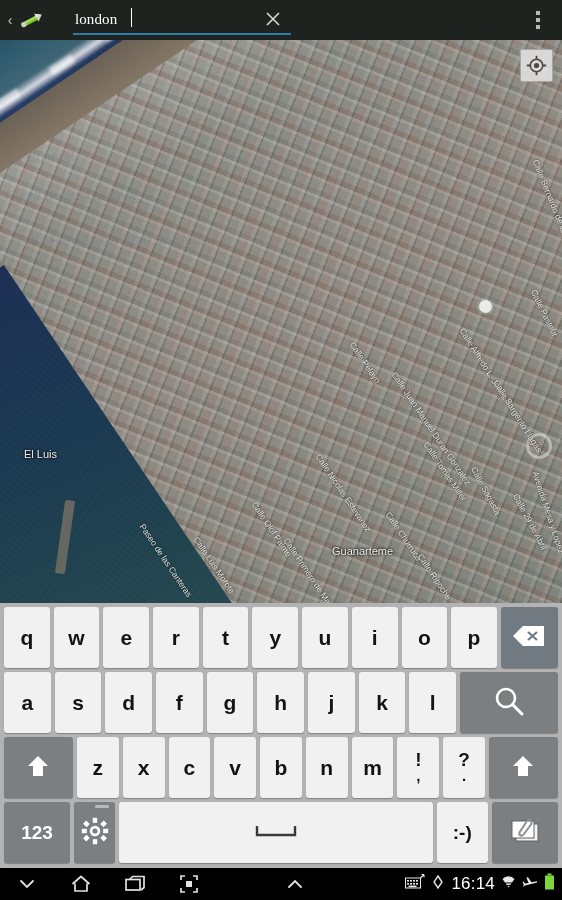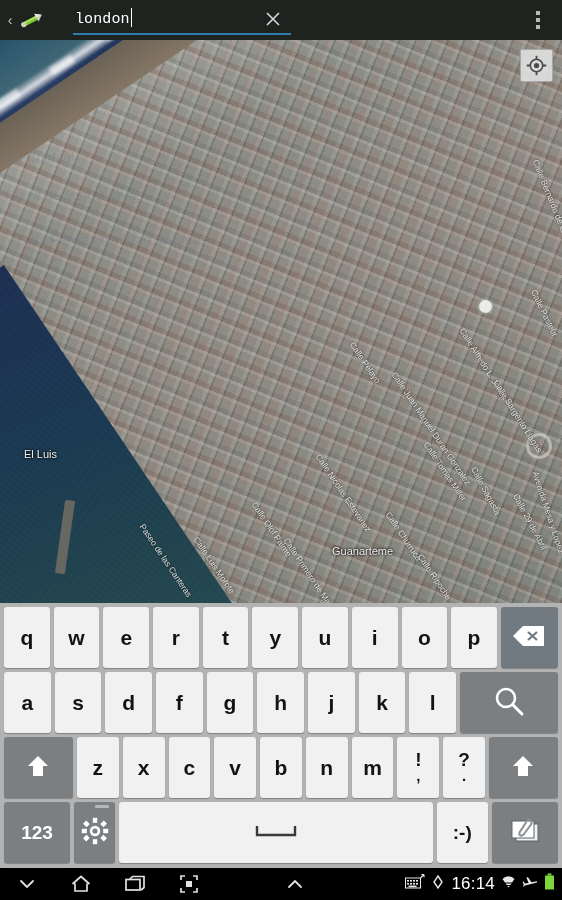--- a/index.html
+++ b/index.html
@@ -27,21 +27,21 @@
   .app-icon svg { display: block; }
   .search-wrap {
     position: relative;
     margin-left: 20px;
     width: 224px; height: 34px;
     display: flex; align-items: center;
   }
   .search-input {
     background: transparent; border: none; outline: none;
     color: #ffffff; font-size: 15px;
-    font-family: Liberation Mono, monospace;
+    font-family: Liberation Serif, serif;
     width: 180px; padding: 0 0 2px 8px;
     letter-spacing: .1px;
   }
   .caret-bar {
     position: absolute; left: 64px; top: 5px;
     width: 1px; height: 19px; background: #ffffff;
   }
   .search-underline {
     position: absolute; left: 6px; bottom: 2px;
     width: 218px; height: 2px; background: #2c7ea8;

